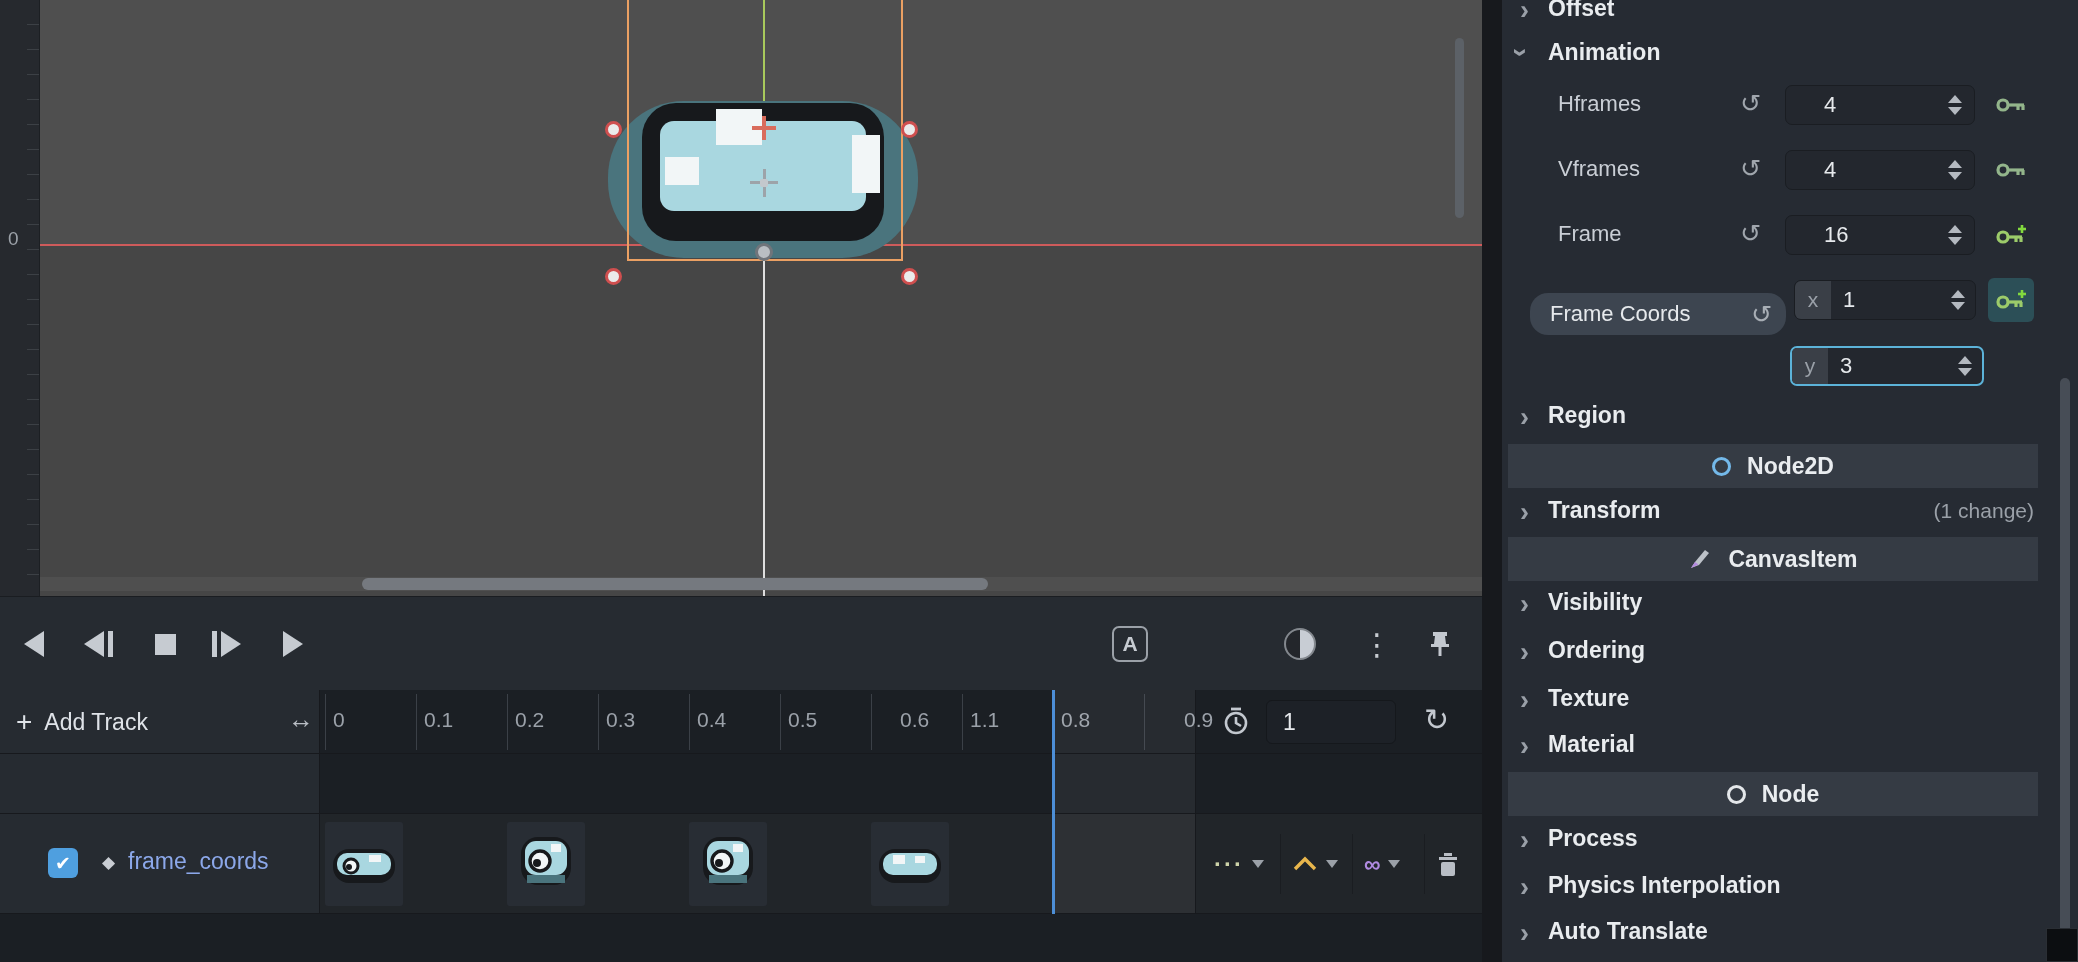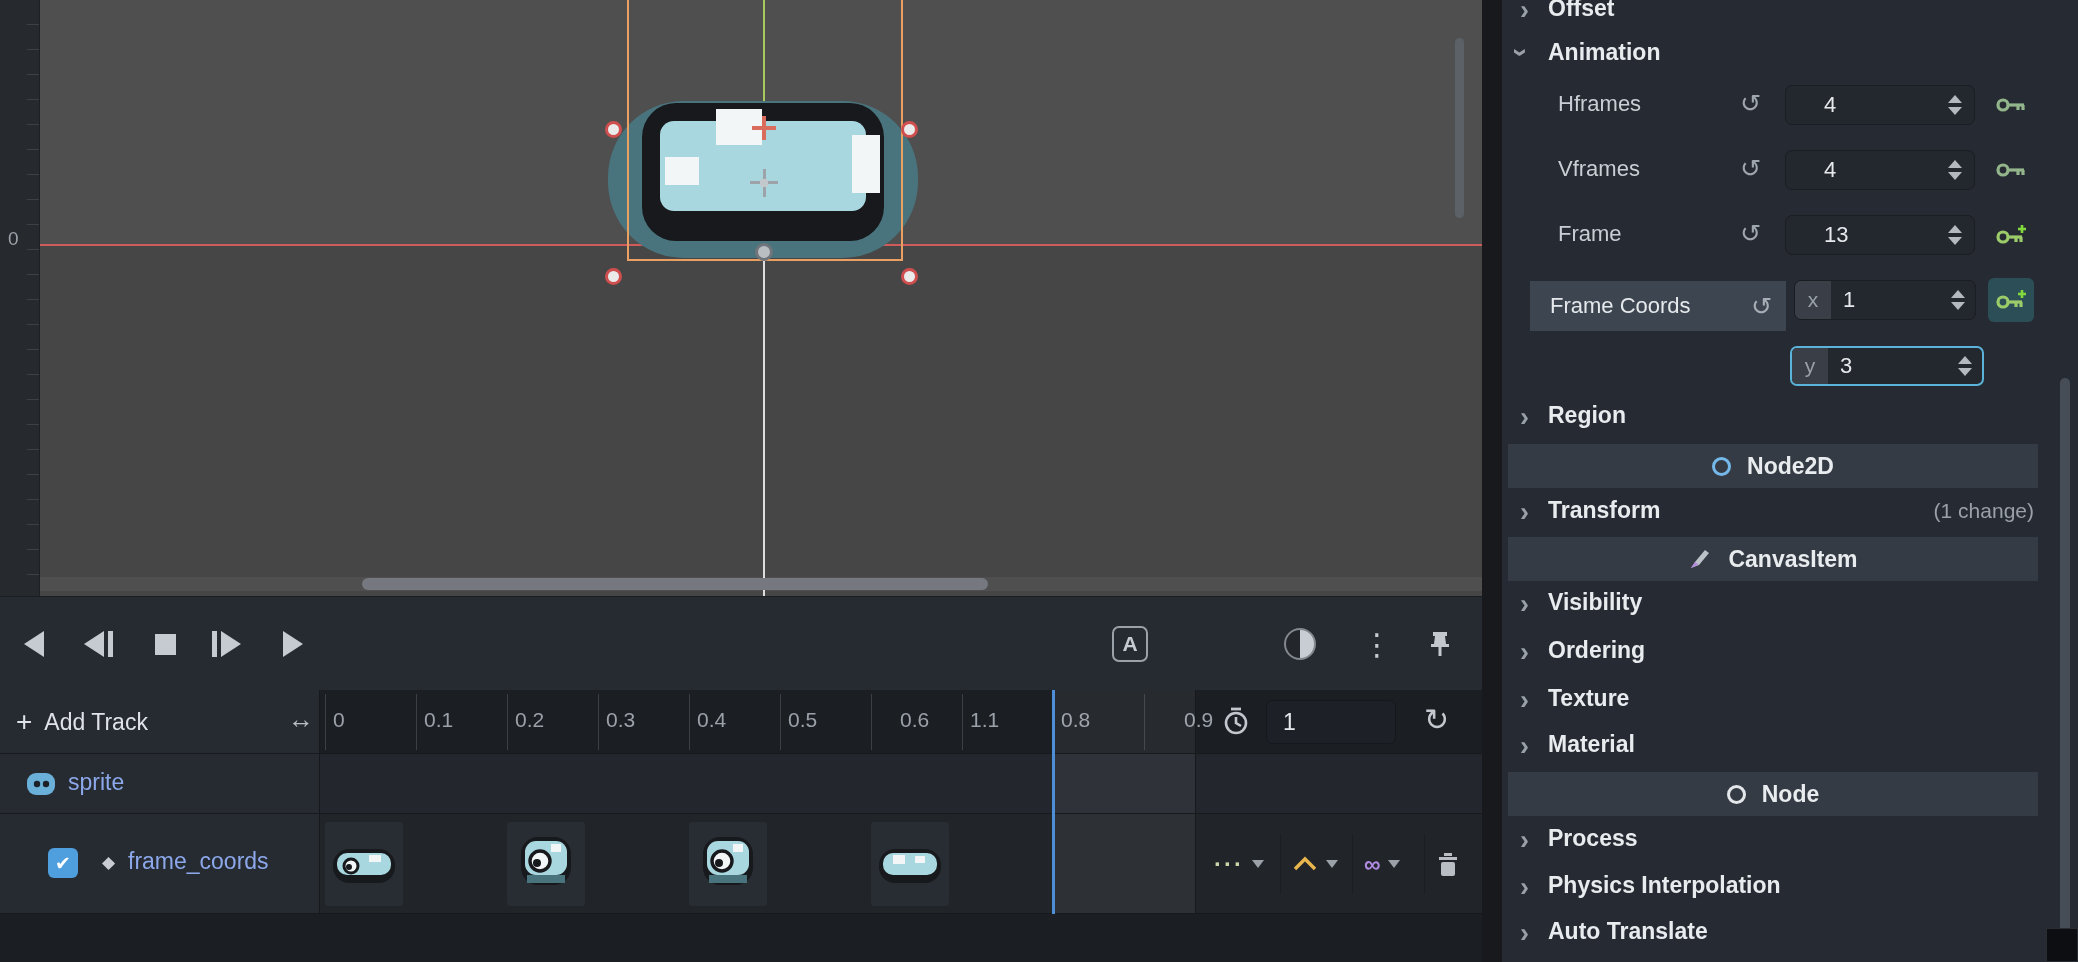--- a/index.html
+++ b/index.html
@@ -82,21 +82,21 @@
   .chev.exp { transform:rotate(90deg); left:14px; top:6px; }
   .sectlabel { position:absolute; left:46px; top:8px; color:#e9ecef; font-size:23px; font-weight:700; }
   .badge { position:absolute; right:44px; top:10px; color:#9aa0a8; font-size:21px; }
   .plabel { position:absolute; left:56px; top:9px; color:#c9ced5; font-size:22px; }
   .revert { position:absolute; left:238px; top:7px; color:#a0a6ad; font-size:25px; }
   .spinbox { position:absolute; left:283px; top:3px; width:190px; height:40px; background:#23272e; border:1px solid #1a1d22; border-radius:7px; display:flex; align-items:center; }
   .sval { padding-left:38px; color:#e6e9ec; font-size:22px; flex:1; }
   .spinbox .spin { margin-right:12px; }
   .keybtn { position:absolute; left:486px; top:6px; width:46px; height:34px; display:flex; align-items:center; justify-content:center; border-radius:6px; }
   .keybtn.teal { background:#2c4f57; top:1px; height:44px; }
-  .fc-pill { position:absolute; left:28px; top:4px; width:256px; height:50px; background:#3d4550; border-radius:0; display:flex; align-items:center; }
+  .fc-pill { position:absolute; left:28px; top:16px; width:256px; height:42px; background:#3d4550; border-radius:18px; display:flex; align-items:center; }
   .fc-pill .lab { padding-left:20px; color:#e6e9ec; font-size:22px; flex:1; }
   .fc-pill .revert2 { color:#a8aeb5; font-size:25px; padding-right:14px; }
   .chip { width:36px; height:40px; background:#3a3f47; border-radius:6px 0 0 6px; display:flex; align-items:center; justify-content:center; color:#9aa0a8; font-size:21px; }
   .vecbox { position:absolute; left:292px; top:3px; width:182px; height:40px; display:flex; align-items:center; background:#23272e; border:1px solid #1a1d22; border-radius:7px; overflow:hidden; }
   .vecbox .vval { flex:1; padding-left:12px; color:#e6e9ec; font-size:22px; }
   .vecbox .spin { margin-right:10px; }
   .vecbox.focused { left:288px; width:194px; border:2.5px solid #5cb3d9; }
   .catbar { position:absolute; left:6px; width:530px; height:44px; background:#353b44; display:flex; align-items:center; justify-content:center; gap:16px; }
   .catlabel { color:#e9ecef; font-size:23px; font-weight:700; }
   .ring { width:19px; height:19px; border-radius:50%; display:inline-block; }
@@ -233,29 +233,20 @@
             <path d="M14 11 V17 L19 20" stroke="#c3c8cf" stroke-width="2.6" fill="none"></path>
             <path d="M9 3 H19" stroke="#c3c8cf" stroke-width="2.8"></path>
           </svg>
       </div>
       <div class="step-box">
         <input class="bare" readonly="" style="width: 80px;" value="1">
       </div>
       <span class="loop-ico">↻</span>
     </div>
 
-    <div class="sprite-row">
-      <div style="position:absolute;left:0;top:0;width:319px;height:60px;background:#262b31;"></div>
-      <svg style="position:absolute;left:26px;top:17px;z-index:5;" width="30" height="26" viewBox="0 0 30 26">
-        <rect x="1" y="2" width="28" height="22" rx="9" fill="#6ab0d8"></rect>
-        <circle cx="11" cy="13" r="3.2" fill="#1d2127"></circle>
-          <circle cx="20" cy="13" r="3.2" fill="#1d2127"></circle>
-      </svg>
-      <span class="trackname" style="position:absolute;left:68px;top:15px;z-index:5;">sprite</span>
-    </div>
 
     <div class="key-row">
       <div style="position:absolute;left:0;top:0;width:319px;height:100px;background:#262b31;"></div>
       <span class="checkbox">
           <span>✔</span>
         </span>
       <span class="diamond">◆</span>
       <span class="trackname" style="position:absolute;left:128px;top:34px;z-index:5;">frame_coords</span>
 
       <div class="kf-tile" style="left:325px;">
@@ -381,21 +372,21 @@
             <line x1="23" y1="9" x2="23" y2="14" stroke="#93b58b" stroke-width="3.2"></line>
             <line x1="28" y1="9" x2="28" y2="14" stroke="#93b58b" stroke-width="3.2"></line>
           </svg>
       </span>
     </div>
 
     <div class="irow" style="top:212px;">
       <span class="plabel">Frame</span>
       <span class="revert">↺</span>
       <div class="spinbox">
-        <span class="sval">13</span>
+        <span class="sval">16</span>
         <span class="spin">
             <i class="su"></i>
             <i class="sd"></i>
           </span>
       </div>
       <span class="keybtn">
         <svg width="32" height="22" viewBox="0 0 32 22">
             <circle cx="8" cy="13" r="5" fill="none" stroke="#9ccb6a" stroke-width="3.2"></circle>
             <line x1="13" y1="13" x2="27" y2="13" stroke="#9ccb6a" stroke-width="3.2"></line>
             <line x1="21" y1="13" x2="21" y2="18" stroke="#9ccb6a" stroke-width="3.2"></line>

